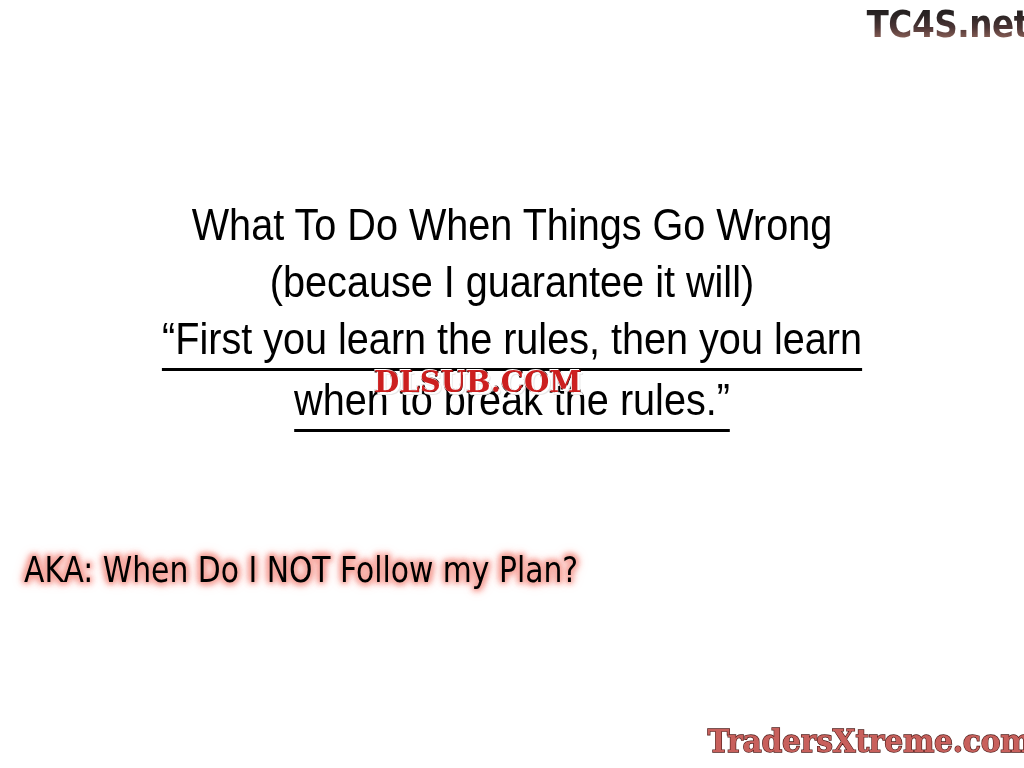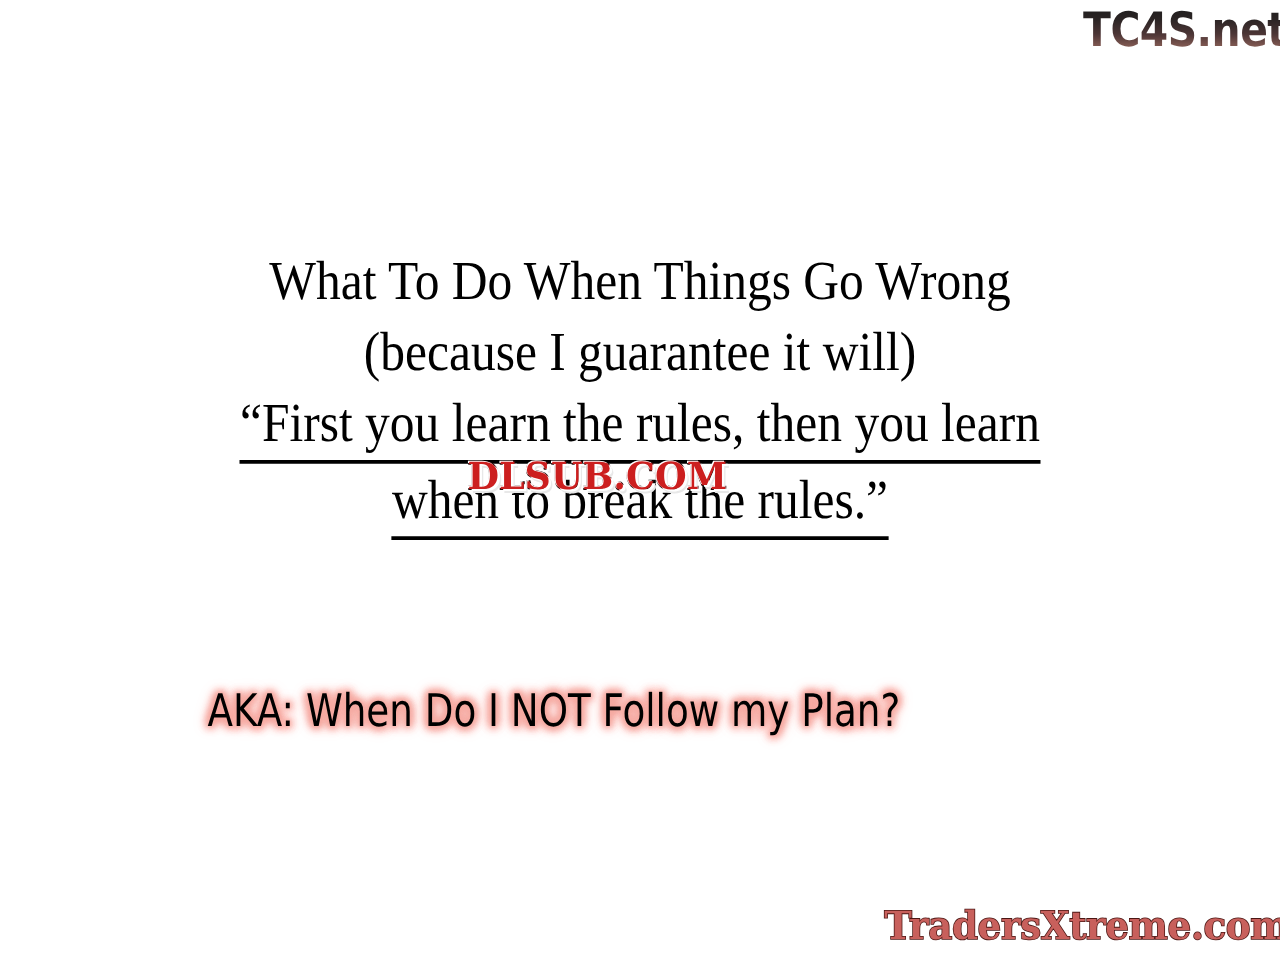--- a/index.html
+++ b/index.html
@@ -46,21 +46,21 @@
     white-space: nowrap;
   }
 
   
   #headline-block {
     position: absolute;
     left: 0;
     top: 196px;
     width: 1024px;
     text-align: center;
-    font-family: Liberation Serif, serif;
+    font-family: Liberation Sans, sans-serif;
     font-size: 44px;
     line-height: 57px;
     color: #000000;
     font-weight: normal;
   }
   #headline-block .hline {
     display: block;
     white-space: nowrap;
     transform: scaleX(0.90);
   }
@@ -91,21 +91,21 @@
       -1px -1px 0 #ffffff;
     white-space: nowrap;
   }
 
   
   #aka-line {
     position: absolute;
     left: 0;
     top: 546px;
     width: 887px;
-    text-align: center;
+    text-align: left;
     font-family: "DejaVu Sans Condensed", "Liberation Sans Narrow", "Liberation Sans", sans-serif;
     font-size: 36px;
     line-height: 48px;
     color: #000000;
     white-space: nowrap;
   }
   #aka-line span {
     display: inline-block;
     transform: scaleX(0.92);
     text-shadow:

